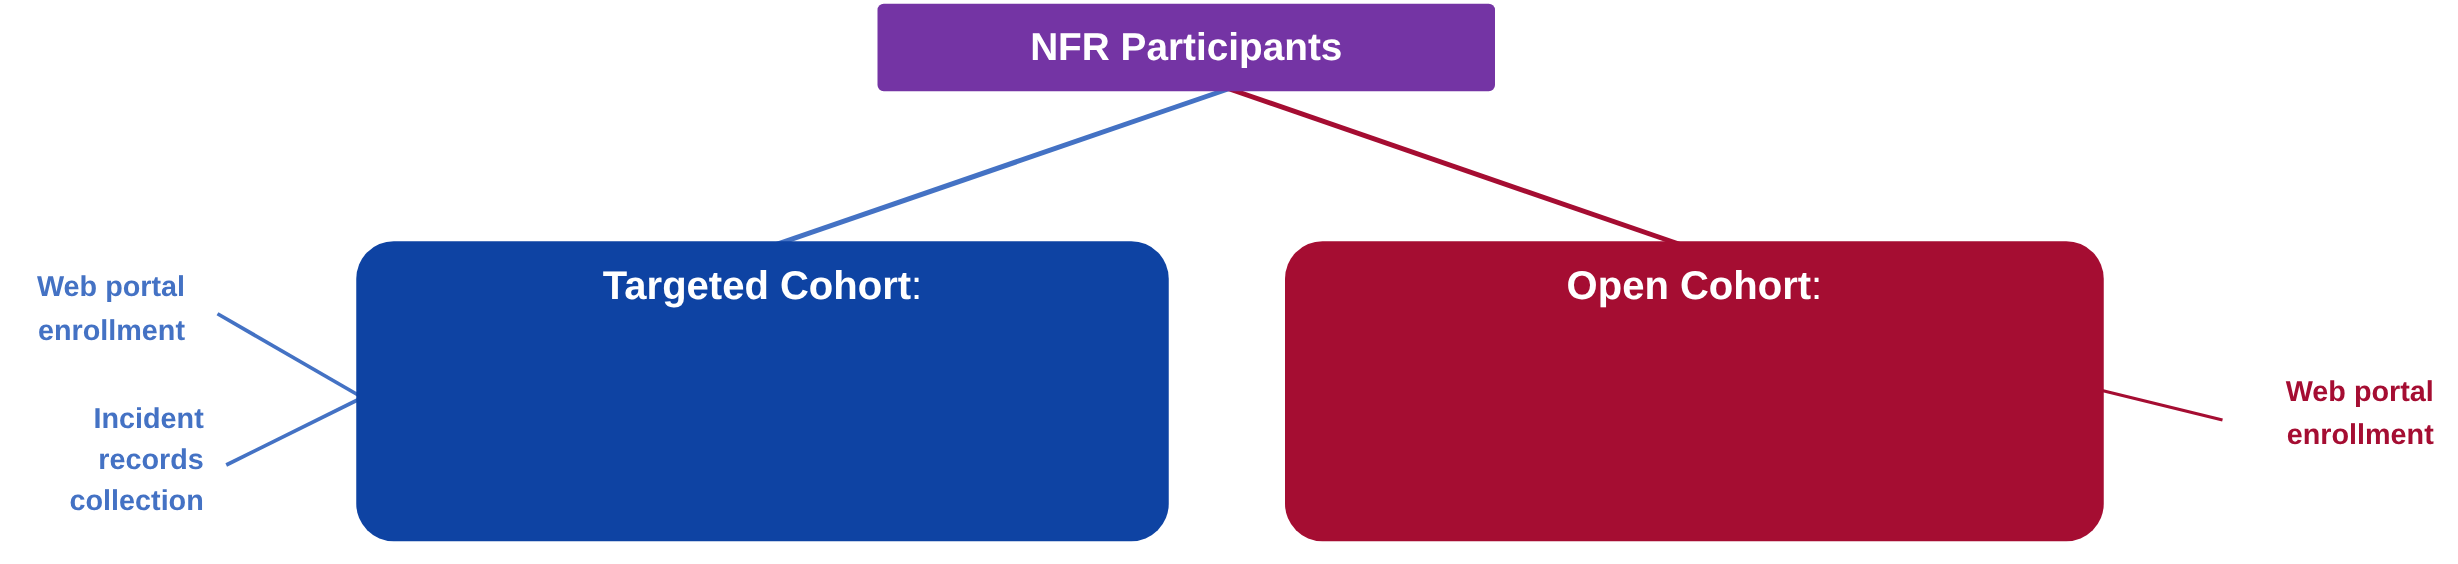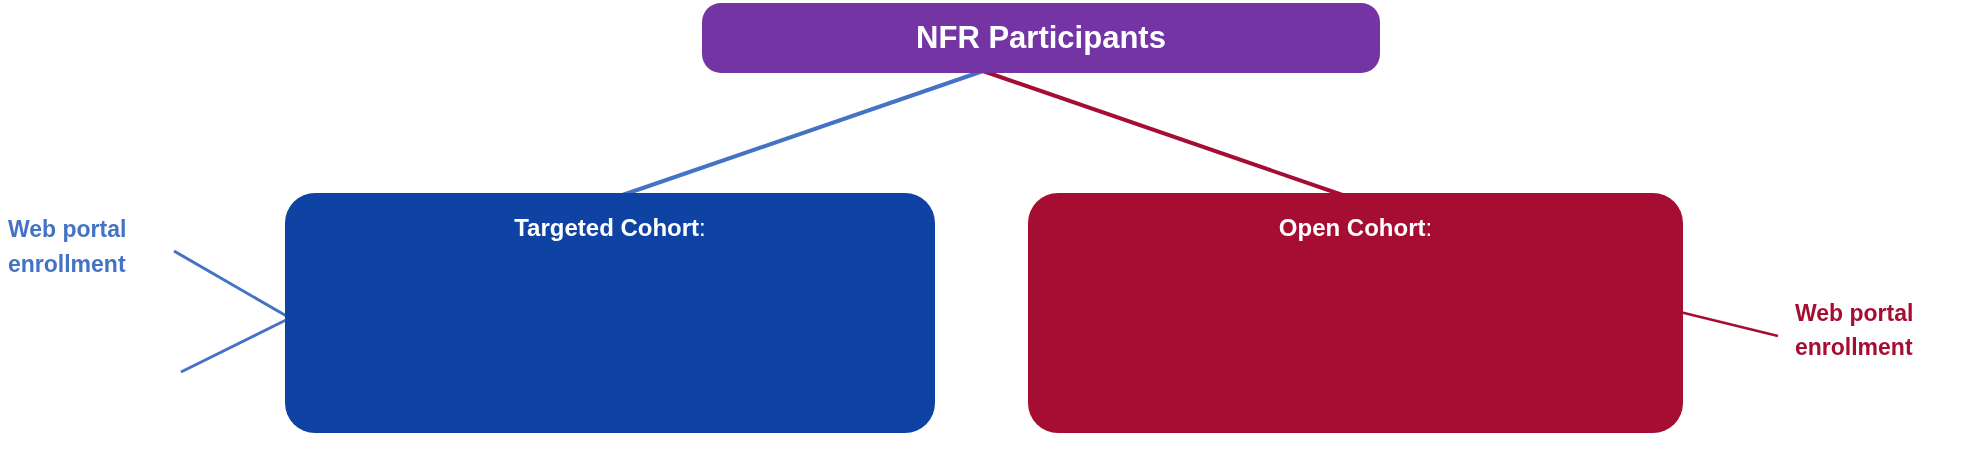--- a/index.html
+++ b/index.html
@@ -15,51 +15,51 @@
   }
   .line-blue{stroke:var(--connector-blue);}
   .line-red{stroke:var(--connector-red);}
   .node{
     position:absolute;z-index:2;
     color:var(--box-text);
     text-align:center;
     box-sizing:border-box;
   }
   .root-node{
-    left:702px;top:3px;width:678px;height:70px;
+    left:702px;top:3px;width:494px;height:70px;
     background:var(--purple-box);
-    border-radius:19px;
+    border-radius:5px;
     font-size:31px;font-weight:bold;
     line-height:70px;
   }
   .cohort-node{
     top:193px;height:240px;
     border-radius:30px;
     padding-top:12px;
   }
   .targeted-node{
     left:285px;width:650px;
     background:var(--blue-box);
   }
   .open-node{
     left:1028px;width:655px;
     background:var(--red-box);
   }
   .cohort-title{
-    font-size:24px;line-height:46px;
+    font-size:32px;line-height:46px;
   }
   .cohort-title b{font-weight:bold;}
   .cohort-title .colon{font-weight:normal;}
   .cohort-desc{
     font-size:27px;line-height:39px;
     white-space:pre-line;
   }
   .side-label{
     position:absolute;z-index:2;
-    text-align:left;
+    text-align:right;
     font-weight:bold;
     white-space:pre-line;
   }
   .side-label-blue{color:var(--label-blue);font-size:23px;line-height:35px;}
   .side-label-red{color:var(--label-red);font-size:23px;line-height:34px;}
   .label-web-left{left:8px;top:212px;width:140px;}
   .label-incident-left{left:18px;top:318px;width:145px;line-height:33px;}
   .label-web-right{left:1795px;top:296px;width:152px;}
 </style>
 </head>
@@ -83,17 +83,20 @@
     <div class="cohort-title"><b>Targeted Cohort</b><span class="colon">:</span></div>
   </div>
 
   <div class="node cohort-node open-node">
     <div class="cohort-title"><b>Open Cohort</b><span class="colon">:</span></div>
   </div>
 
   <div class="side-label side-label-blue label-web-left">Web portal
 enrollment</div>
 
+  <div class="side-label side-label-blue label-incident-left">Incident
+records
+collection</div>
 
   <div class="side-label side-label-red label-web-right">Web portal
 enrollment</div>
 
 </div>
 
 </body></html>

